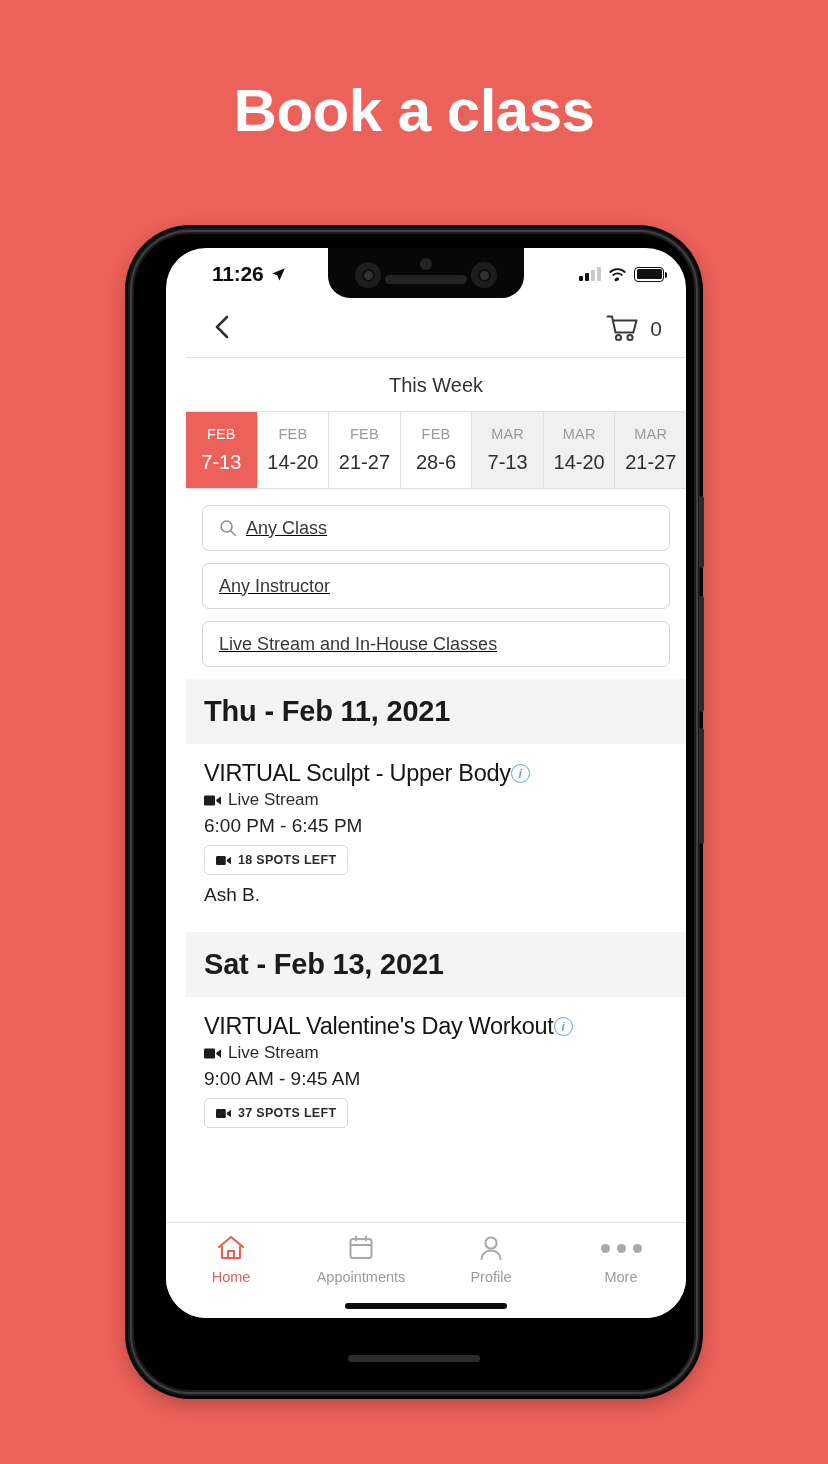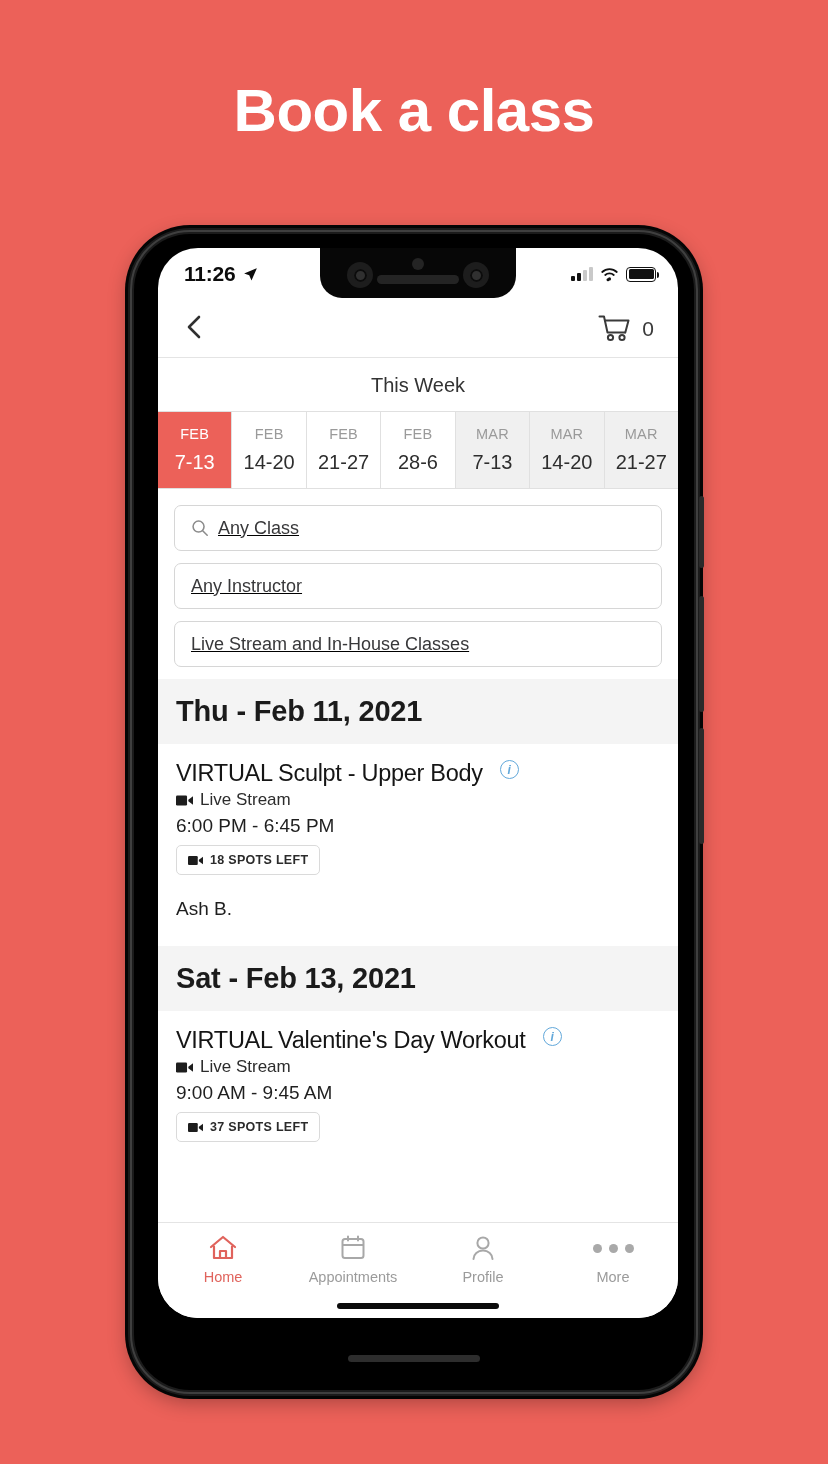--- a/index.html
+++ b/index.html
@@ -75,27 +75,28 @@
     bottom: 34px;
     width: 132px;
     height: 7px;
     border-radius: 4px;
     background: #2d2d2d;
   }
 
   
   .screen {
     position: absolute;
-    left: 30px;
+    left: 38px;
     top: 20px;
     width: 520px;
     height: 1070px;
     background: #ffffff;
     border-radius: 40px;
     overflow: hidden;
+    padding-left: 20px;
   }
 
   
   .notch {
     position: absolute;
     left: 50%;
     transform: translateX(-50%);
     top: 0;
     width: 196px;
     height: 50px;
@@ -254,22 +255,22 @@
     font-size: 29px;
     font-weight: bold;
     color: #1b1b1b;
     letter-spacing: -0.2px;
   }
 
   
   .class-card { padding: 16px 18px 4px; }
   .class-title-row {
     display: flex;
-    align-items: flex-start;
-    gap: 17px;
+    align-items: center;
+    gap: 0;
     margin-bottom: 3px;
   }
   .class-title {
     font-size: 23.5px;
     color: #151515;
     letter-spacing: -0.3px;
     white-space: nowrap;
   }
   .info-icon {
     width: 19px; height: 19px;
@@ -304,21 +305,21 @@
     padding: 7px 11px;
     font-size: 12.5px;
     font-weight: bold;
     color: #2b2b2b;
     letter-spacing: 0.3px;
     background: #fff;
   }
   .instructor {
     font-size: 19px;
     color: #1f1f1f;
-    margin-top: 23px;
+    margin-top: 9px;
   }
   .signup-btn {
     margin-top: 14px;
     height: 62px;
     width: 100%;
     background: #ec6159;
     border: none;
     border-radius: 5px;
     color: #ffffff;
     font-size: 21px;

